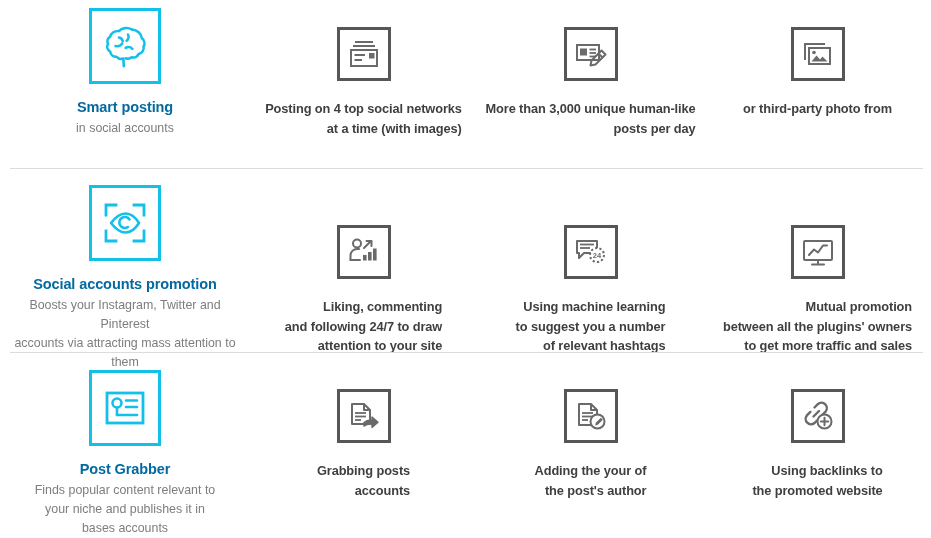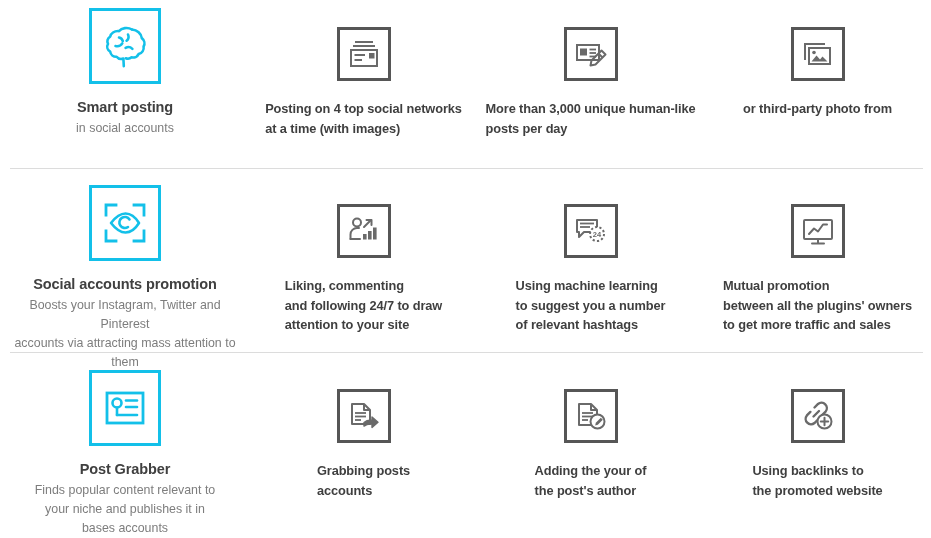--- a/index.html
+++ b/index.html
@@ -61,21 +61,21 @@
     justify-content: center;
     background: #ffffff;
   }
   .row-1 .icon-box-featured { margin-top: 8px; }
   .row-2 .icon-box-featured { margin-top: 16px; }
   .row-3 .icon-box-featured { margin-top: 17px; }
 
   .feature-title {
     font-size: 14.5px;
     font-weight: bold;
-    color: #404040;
+    color: #0369a1;
     text-align: center;
     margin-top: 15px;
     letter-spacing: -0.1px;
   }
   .feature-desc {
     font-size: 12.4px;
     line-height: 19px;
     color: #7d7d7d;
     text-align: center;
     margin-top: 4px;
@@ -87,29 +87,29 @@
     width: 54px;
     height: 54px;
     border: 3px solid #565656;
     box-sizing: border-box;
     display: flex;
     align-items: center;
     justify-content: center;
     background: #ffffff;
   }
   .row-1 .icon-box-plain { margin-top: 27px; }
-  .row-2 .icon-box-plain { margin-top: 35px; }
+  .row-2 .icon-box-plain { margin-top: 56px; }
   .row-3 .icon-box-plain { margin-top: 36px; }
 
   .plain-text {
     font-size: 12.8px;
     font-weight: bold;
     line-height: 19.5px;
     color: #3f3f3f;
-    text-align: left;
+    text-align: right;
     margin-top: 18px;
     padding: 0 8px;
     letter-spacing: -0.1px;
   }
 
   svg { display: block; }
 </style>
 </head>
 <body>
 

